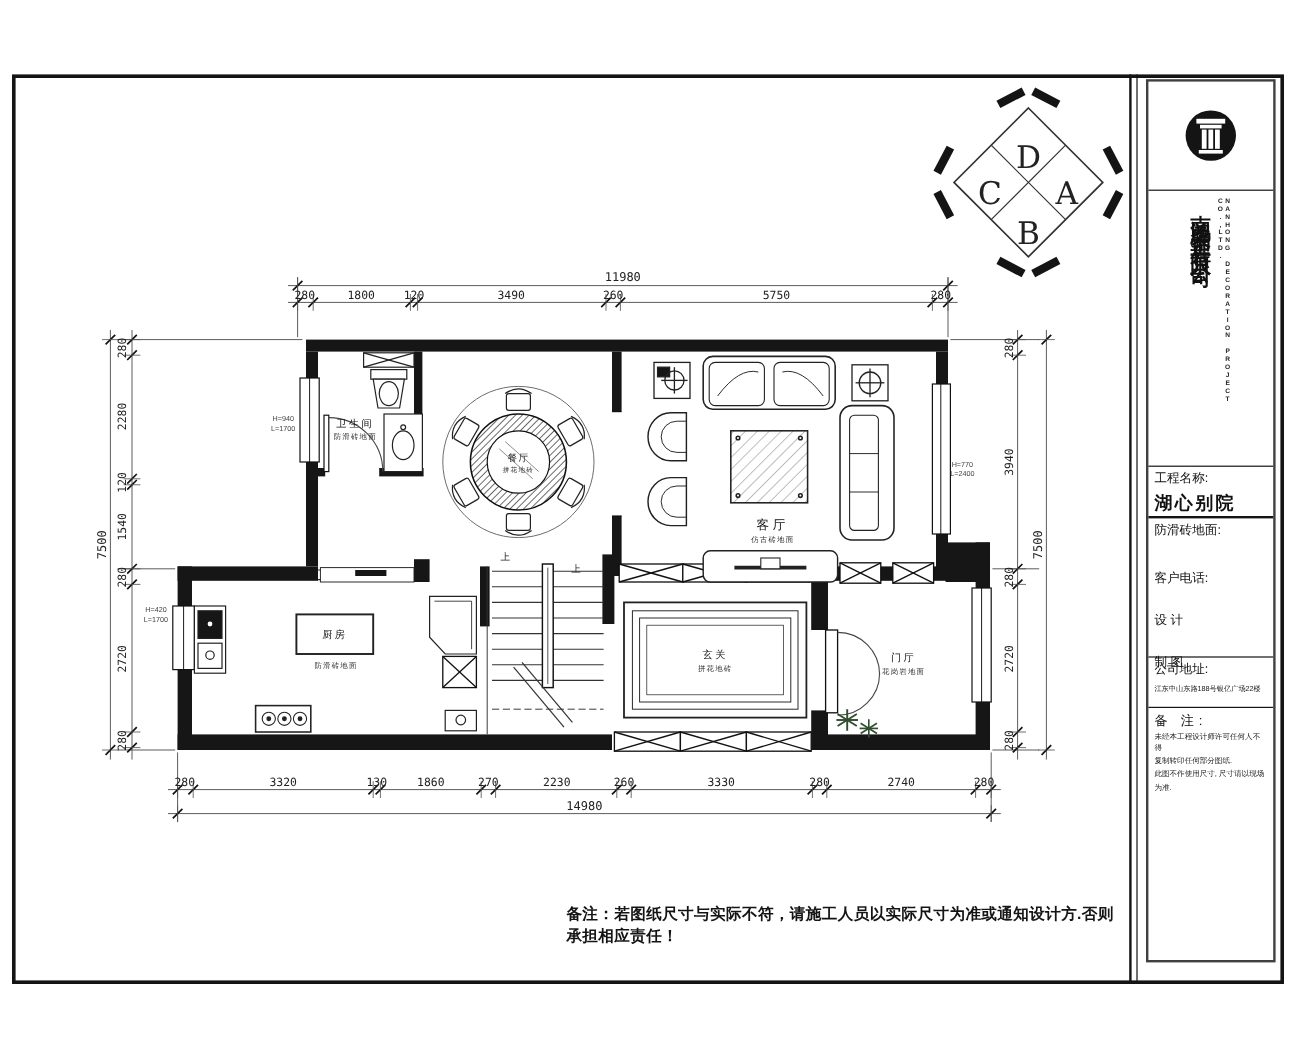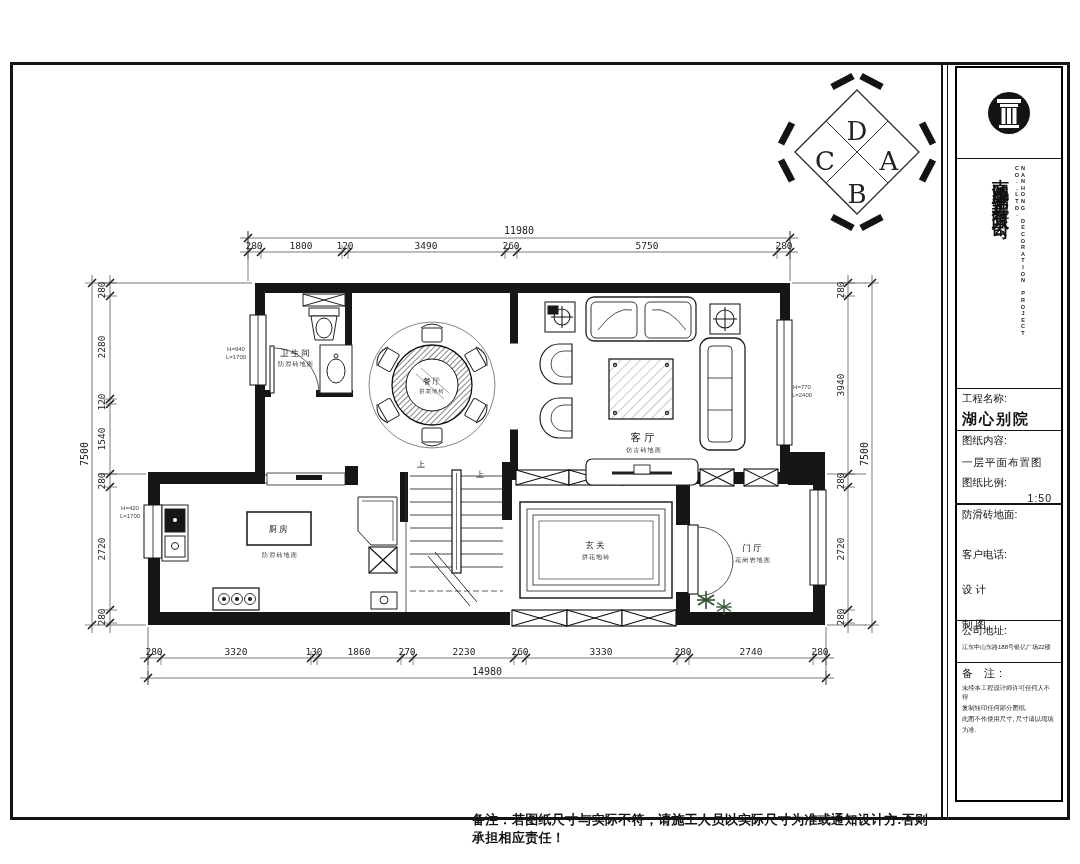--- a/index.html
+++ b/index.html
@@ -5,21 +5,21 @@
   html,body{margin:0;padding:0;background:#fff;}
   .page{position:relative;width:1080px;height:864px;background:#fff;overflow:hidden;
         font-family:"Liberation Sans",sans-serif;color:#111;}
   .frame{position:absolute;left:10px;top:62px;width:1060px;height:758px;
          border:3px solid #141414;box-sizing:border-box;}
   .sep1{position:absolute;left:941px;top:62px;width:2px;height:758px;background:#141414;}
   .sep2{position:absolute;left:947px;top:62px;width:1px;height:758px;background:#141414;}
   .plan-svg{position:absolute;left:0;top:0;}
   
   .titleblock{position:absolute;left:955px;top:66px;width:108px;height:736px;
-              border:2px solid #000000;box-sizing:border-box;display:flex;flex-direction:column;}
+              border:2px solid #404040;box-sizing:border-box;display:flex;flex-direction:column;}
   .tb-cell{box-sizing:border-box;border-top:1px solid #141414;padding:3px 5px;position:relative;}
   .tb-cell:first-child{border-top:none;}
   .tb-logo{height:90px;display:flex;align-items:center;justify-content:center;padding:0;}
   .tb-company{height:230px;display:flex;flex-direction:row;justify-content:center;gap:5px;padding-top:6px;}
   .tb-company .cn{writing-mode:vertical-rl;text-orientation:upright;font-size:17px;line-height:1;
                   letter-spacing:5px;font-weight:600;font-family:"Liberation Serif",serif;}
   .tb-company .en{writing-mode:vertical-rl;text-orientation:upright;font-size:5.5px;
                   letter-spacing:0.6px;font-weight:700;color:#222;}
   .tb-project{height:42px;}
   .tb-content{height:73px;border-top:1px solid #141414;}
@@ -31,21 +31,21 @@
   .val-lg{font-size:15px;font-weight:600;letter-spacing:2px;margin-top:4px;}
   .val{font-size:10.5px;margin-top:8px;letter-spacing:1px;}
   .lbl.mt{margin-top:6px;}
   .val.right{text-align:right;padding-right:4px;margin-top:2px;}
   .sp{margin-top:26px;} .sp2{margin-top:21px;}
   .tiny-val{font-size:6px;margin-top:5px;color:#222;letter-spacing:0;}
   .ph-val{font-size:10.5px;margin-top:4px;}
   .rm-lbl{font-size:11px;letter-spacing:4px;}
   .rm-line{font-size:6.3px;line-height:9px;color:#222;margin-top:2px;}
   
-  .footer-note{position:absolute;left:472px;top:811px;width:466px;font-size:13px;
+  .footer-note{position:absolute;left:472px;top:753px;width:466px;font-size:13px;
                font-weight:700;letter-spacing:0.3px;color:#141414;}
   
   text{font-family:"DejaVu Sans Mono",monospace;}
   .dim{font-size:9.5px;fill:#222;}
   .dim-big{font-size:10px;fill:#222;}
   .room{font-family:"Liberation Sans",sans-serif;font-size:10.5px;letter-spacing:3px;fill:#111;}
   .room-sm{font-family:"Liberation Sans",sans-serif;font-size:8.5px;letter-spacing:2px;fill:#111;}
   .room-sub{font-family:"Liberation Sans",sans-serif;font-size:6.2px;letter-spacing:1px;fill:#333;}
   .tinytxt{font-family:"Liberation Sans",sans-serif;font-size:6px;fill:#444;}
   .uptxt{font-family:"Liberation Sans",sans-serif;font-size:8px;fill:#222;}
@@ -532,26 +532,20 @@
     </svg>
   </div>
   <div class="tb-cell tb-company">
     <div class="cn">南鸿装饰工程有限公司</div>
     <div class="en">NANHONG DECORATION PROJECT CO.,LTD.</div>
   </div>
   <div class="tb-cell tb-project">
     <div class="lbl">工程名称:</div>
     <div class="val-lg">湖心别院</div>
   </div>
-  <div class="tb-cell tb-content">
-    <div class="lbl">图纸内容:</div>
-    <div class="val">一层平面布置图</div>
-    <div class="lbl mt">图纸比例:</div>
-    <div class="val right">1:50</div>
-  </div>
   <div class="tb-cell tb-client">
     <div class="lbl">防滑砖地面:</div>
     <div class="lbl sp">客户电话:</div>
     <div class="lbl sp2">设  计</div>
     <div class="lbl sp2">制  图</div>
   </div>
   <div class="tb-cell tb-address">
     <div class="lbl">公司地址:</div>
     <div class="tiny-val">江东中山东路188号银亿广场22楼</div>
   </div>

